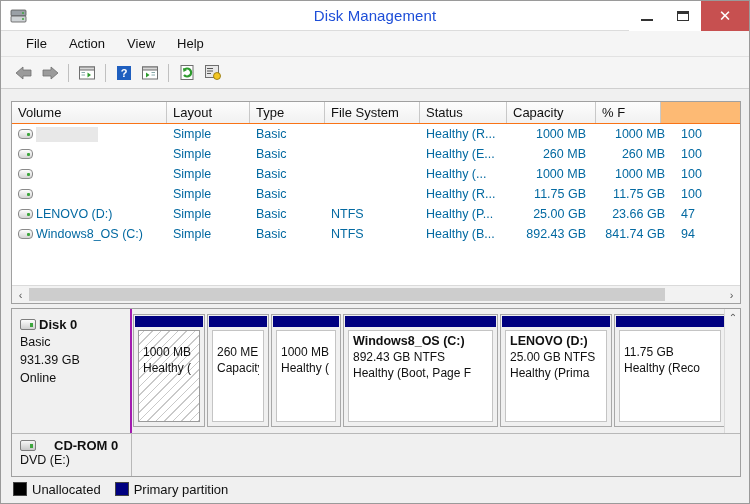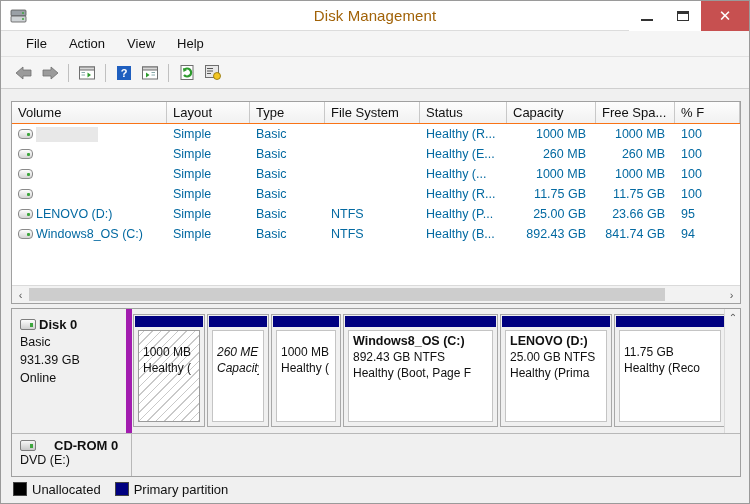--- a/index.html
+++ b/index.html
@@ -26,21 +26,21 @@
     border-bottom: 1px solid #dcdcdc;
   }
   .title-icon {
     position: absolute; left: 8px; top: 5px;
     width: 20px; height: 20px;
   }
   .titlebar-text {
     position: absolute; left: 0; right: 0; top: 6px;
     text-align: center;
     font-size: 15px;
-    color: #a16207;
+    color: #1d4ed8;
     font-family: "Liberation Sans", sans-serif;
     letter-spacing: 0.1px;
   }
   .wbtns { position: absolute; right: 0; top: 0; height: 30px; display: flex; }
   .wbtn {
     width: 36px; height: 30px;
     display: flex; align-items: center; justify-content: center;
     background: #ffffff;
   }
   .wbtn.min span { display:block; width: 12px; height: 1.5px; background: #333; margin-top: 8px; }
@@ -161,21 +161,21 @@
   .disk-band {
     position: relative;
     height: 125px;
     background: #f0f0f0;
     border-bottom: 1px solid #b8b8b8;
   }
   .disk-info {
     position: absolute; left: 0; top: 0;
     width: 120px; height: 100%;
     background: #f0f0f0;
-    border-right: 6px solid #a21caf;
+    border-right: 2px solid #a21caf;
     padding: 8px 6px 0 8px;
   }
   .disk-title { display: flex; align-items: center; gap: 3px; font-weight: bold; font-size: 13px; color: #111; }
   .disk-meta { font-size: 12.5px; color: #111; line-height: 16px; margin-top: 2px; }
   .disk-ico {
     width: 16px; height: 11px;
     background: linear-gradient(#fdfdfd,#d0d0d0);
     border: 1px solid #7d7d7d;
     border-radius: 2px;
     position: relative; flex: 0 0 auto;
@@ -364,21 +364,20 @@
   </div>
 
   <div class="list-pane">
     <div class="hdr-row">
       <div class="hdr-cell" style="width:155px">Volume</div>
       <div class="hdr-cell" style="width:83px">Layout</div>
       <div class="hdr-cell" style="width:75px">Type</div>
       <div class="hdr-cell" style="width:95px">File System</div>
       <div class="hdr-cell" style="width:87px">Status</div>
       <div class="hdr-cell" style="width:89px">Capacity</div>
-      <div class="hdr-cell" style="width:79px">Free Spa...</div>
       <div class="hdr-cell" style="width:65px">% F</div>
     </div>
     <div class="rows" id="volume-rows">
         <div class="vrow">
           <div class="vcell" style="width: 155px;">
             <span class="vol-name">
               <span class="drv-ico"></span>
               <span class="sel-hl" style="display: inline-block; width: 62px; height: 15px;"></span>
             </span>
           </div>
@@ -441,21 +440,21 @@
               <span class="drv-ico"></span>
               <span>LENOVO (D:)</span>
             </span>
           </div>
           <div class="vcell" style="width: 83px;">Simple</div>
           <div class="vcell" style="width: 75px;">Basic</div>
           <div class="vcell" style="width: 95px;">NTFS</div>
           <div class="vcell" style="width: 87px;">Healthy (P...</div>
           <div class="vcell num" style="width: 89px;">25.00 GB</div>
           <div class="vcell num" style="width: 79px;">23.66 GB</div>
-          <div class="vcell" style="width: 65px;">95</div>
+          <div class="vcell" style="width: 65px;">47</div>
         </div>
         <div class="vrow">
           <div class="vcell" style="width: 155px;">
             <span class="vol-name">
               <span class="drv-ico"></span>
               <span>Windows8_OS (C:)</span>
             </span>
           </div>
           <div class="vcell" style="width: 83px;">Simple</div>
           <div class="vcell" style="width: 75px;">Basic</div>
@@ -490,21 +489,21 @@
       </div>
 
       <div class="parts" id="partitions">
           <div class="part" style="left: 0px; width: 72px;">
             <div class="part-cap" style="background: rgb(0, 0, 128);"></div>
             <div class="part-body hatched">
               <div class="part-line">1000 MB</div>
               <div class="part-line">Healthy (</div>
             </div>
           </div>
-          <div class="part" style="left: 74px; width: 62px; font-style: italic;">
+          <div class="part" style="left: 74px; width: 62px;">
             <div class="part-cap" style="background: rgb(0, 0, 128);"></div>
             <div class="part-body">
               <div class="part-line">260 ME</div>
               <div class="part-line">Capacity</div>
             </div>
           </div>
           <div class="part" style="left: 138px; width: 70px;">
             <div class="part-cap" style="background: rgb(0, 0, 128);"></div>
             <div class="part-body">
               <div class="part-line">1000 MB</div>

